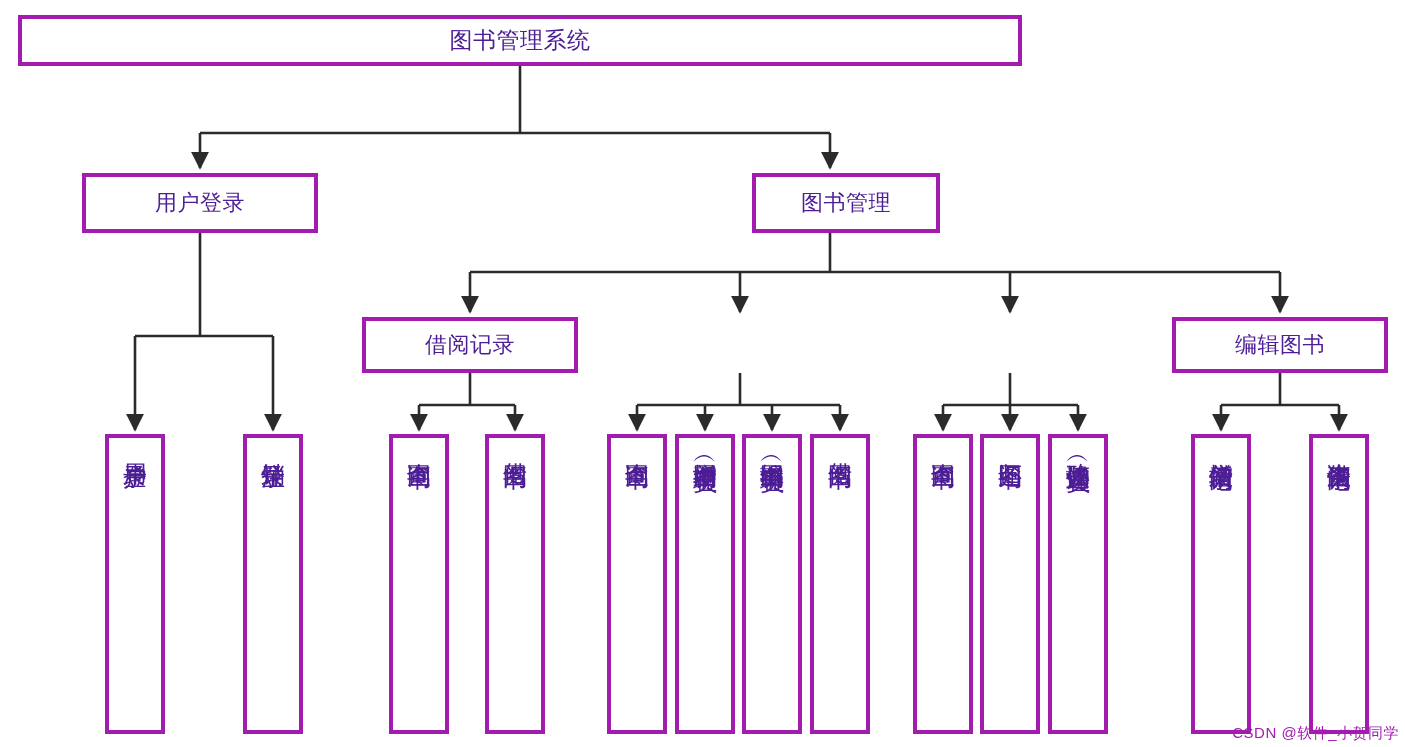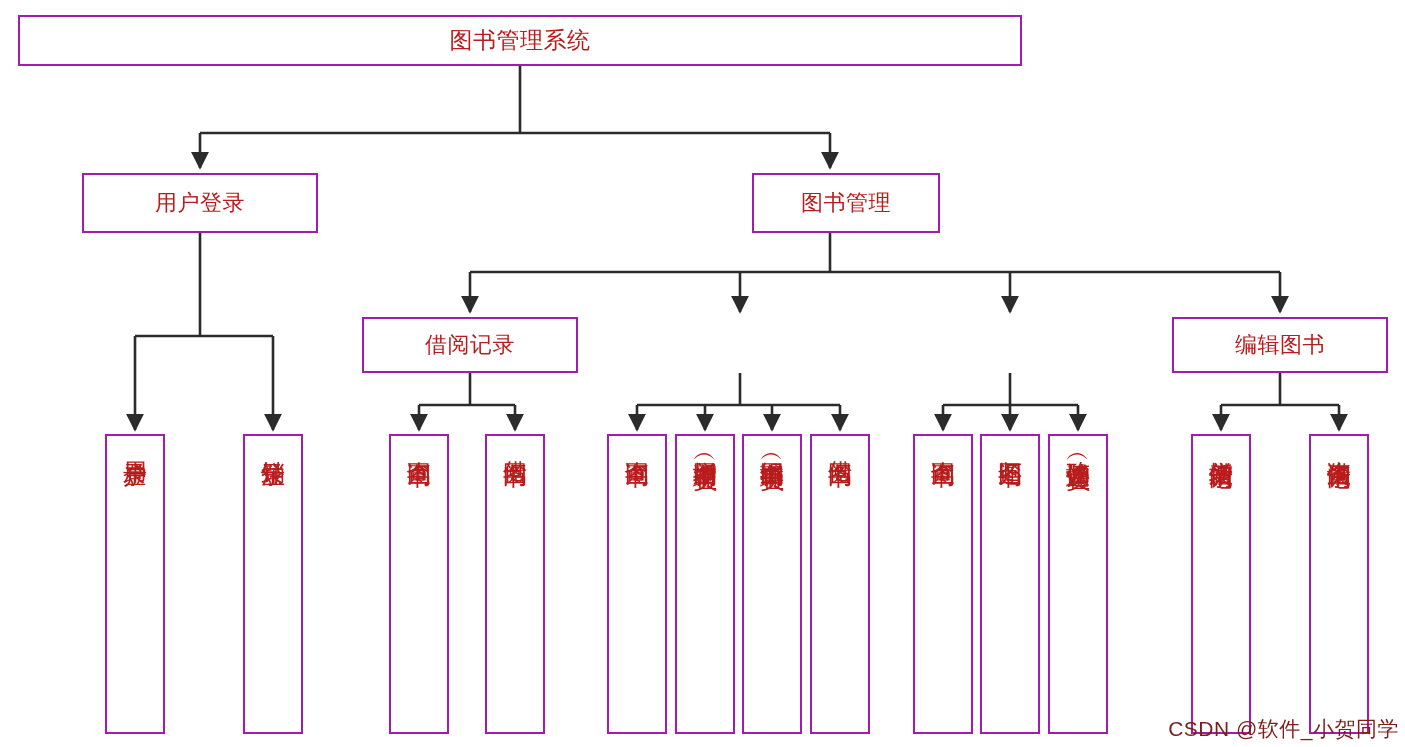--- a/index.html
+++ b/index.html
@@ -23,25 +23,25 @@
     position: absolute;
     left: 0;
     top: 0;
     width: 1405px;
     height: 747px;
   }
   .node {
     position: absolute;
     box-sizing: border-box;
     background: #ffffff;
-    border: 2px solid #a21caf;
+    border: 4px solid #a21caf;
     display: flex;
     align-items: center;
     justify-content: center;
-    color: #b91c1c;
+    color: #4c1d95;
   }
   .node .label {
     display: block;
     line-height: 1.08;
     letter-spacing: 0.5px;
   }
   .node.horizontal .label {
     font-size: 22px;
     white-space: nowrap;
   }
@@ -58,22 +58,22 @@
     text-orientation: upright;
     font-size: 24px;
     line-height: 1.0;
     letter-spacing: 1px;
     white-space: nowrap;
   }
   .watermark {
     position: absolute;
     right: 6px;
     bottom: 4px;
-    font-size: 21px;
-    color: #7f1d1d;
+    font-size: 15px;
+    color: #a21caf;
     letter-spacing: 0.5px;
     white-space: nowrap;
     pointer-events: none;
   }
 </style>
 </head>
 <body>
 
 <div id="diagram-root">
 

